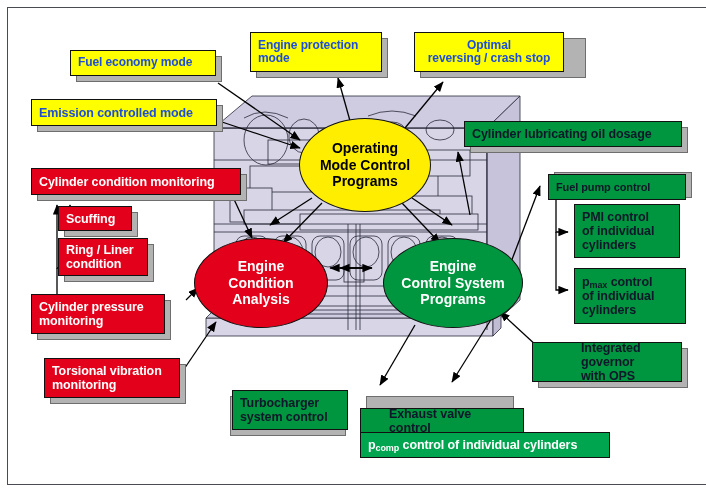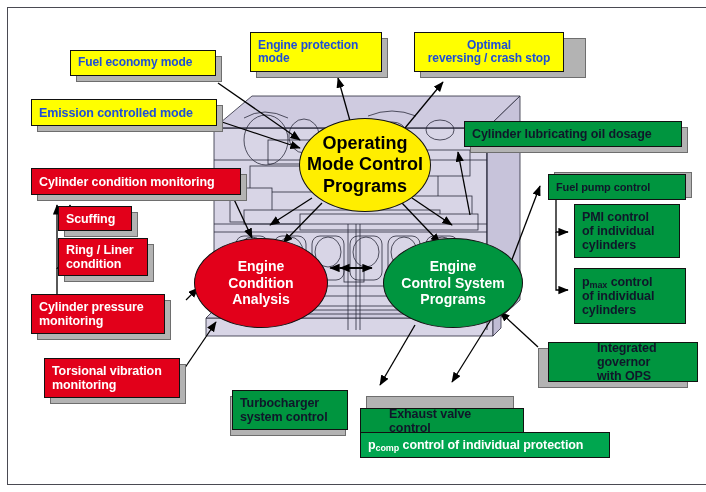--- a/index.html
+++ b/index.html
@@ -263,45 +263,45 @@
 
   <div class="box green" style="left:574px;top:268px;width:112px;height:56px;font-size:12.5px;">
     <span class="txt">
       <span><span>p</span><sub>max</sub><span> control</span></span><br>
       <span>of individual</span><br>
       <span>cylinders</span>
     </span>
   </div>
 
   <div class="shadow" style="left:538px;top:348px;width:150px;height:40px;"></div>
-  <div class="box green" style="left:548px;top:342px;width:150px;height:40px;font-size:12.5px;padding-left:48px;">
+  <div class="box green" style="left:532px;top:342px;width:150px;height:40px;font-size:12.5px;padding-left:48px;">
     <span class="txt">
       <span>Integrated governor</span><br>
       <span>with OPS</span>
     </span>
   </div>
 
   <div class="shadow" style="left:230px;top:396px;width:116px;height:40px;"></div>
   <div class="box green" style="left:232px;top:390px;width:116px;height:40px;font-size:12.5px;">
     <span class="txt">
       <span>Turbocharger</span><br>
       <span>system control</span>
     </span>
   </div>
 
   <div class="shadow" style="left:366px;top:396px;width:148px;height:26px;"></div>
   <div class="box green" style="left:360px;top:408px;width:164px;height:26px;font-size:12.5px;padding-left:28px;">
     <span class="txt">Exhaust valve control</span>
   </div>
 
   <div class="box green2" style="left:360px;top:432px;width:250px;height:26px;font-size:12.5px;">
-    <span class="txt"><span>p</span><sub>comp</sub><span> control of individual protection</span></span>
-  </div>
-
-  <div class="ellipse ell-yellow" style="left:299px;top:118px;width:130px;height:92px;font-size:18px;">
+    <span class="txt"><span>p</span><sub>comp</sub><span> control of individual cylinders</span></span>
+  </div>
+
+  <div class="ellipse ell-yellow" style="left:299px;top:118px;width:130px;height:92px;font-size:14px;">
     <span>
       <span>Operating</span><br>
       <span>Mode Control</span><br>
       <span>Programs</span>
     </span>
   </div>
 
   <div class="ellipse ell-red" style="left:194px;top:238px;width:132px;height:88px;font-size:14px;">
     <span>
       <span>Engine</span><br>

